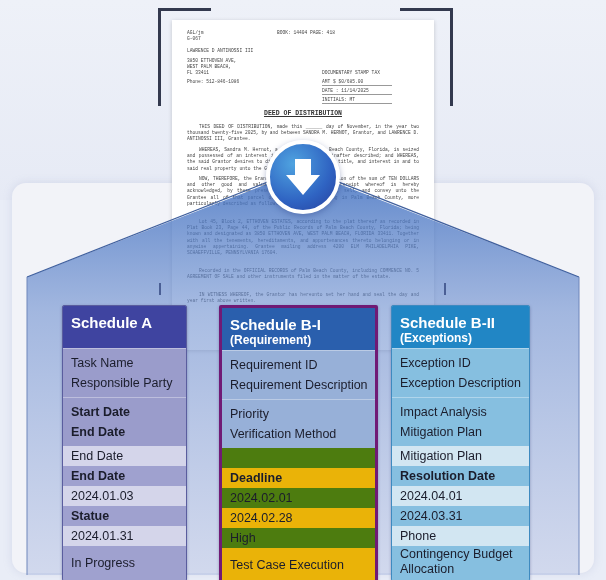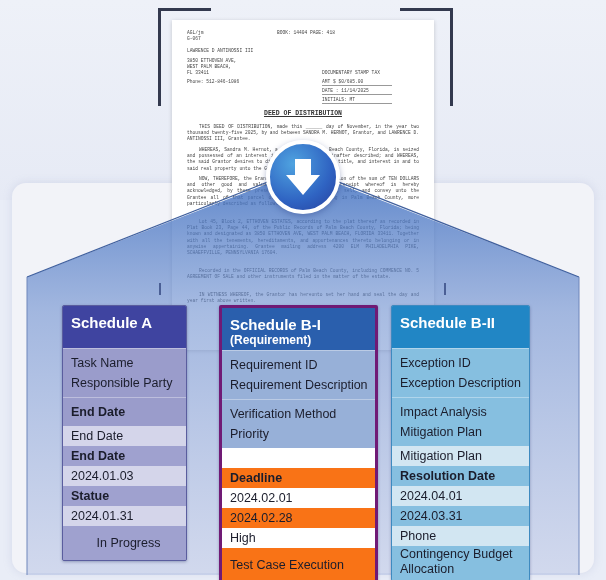--- a/index.html
+++ b/index.html
@@ -49,22 +49,22 @@
   .row { height: 20px; line-height: 20px; padding-left: 8px; white-space: nowrap; }
   .row.two { height: 34px; line-height: 15px; padding-top: 1px; box-sizing: border-box; }
   .group { padding: 4px 0; border-top: 1px solid rgba(255,255,255,0.35); }
   .bold { font-weight: bold; }
   .card-a { left: 62px; width: 123px; background: #9a9ccb; border: 1px solid #5a5d9e; }
   .card-a .card-header { background: #3f44a0; height: 42px; }
   .card-a .light { background: #d4d5ea; }
   .card-a .mid { background: #9fa1cf; }
   .card-b { left: 219px; width: 153px; background: #97b0d8; border: 3px solid #701a75; }
   .card-b .card-header { background: #2a5fad; height: 42px; }
-  .card-b .light { background: #ffffff; }
-  .card-b .mid { background: #f97316; }
+  .card-b .light { background: #4d7c0f; }
+  .card-b .mid { background: #eab308; }
   .card-c { left: 391px; width: 137px; background: #86bfe0; border: 1px solid #3e8ac0; }
   .card-c .card-header { background: #2186c5; height: 42px; }
   .card-c .light { background: #d2e6f2; }
   .card-c .mid { background: #86bfe0; }
   .connector { position: absolute; width: 2px; background: #4a5f95; top: 283px; height: 12px; }
 </style>
 </head>
 <body>
 
 <div class="bg-top"></div>
@@ -120,54 +120,56 @@
 
 <div class="card card-a">
   <div class="card-header">
     <span class="card-title">Schedule A</span>
   </div>
   <div class="group" style="padding-top:4px;">
     <div class="row">Task Name</div>
     <div class="row">Responsible Party</div>
   </div>
   <div class="group">
+    <div class="row bold">Start Date</div>
     <div class="row bold">End Date</div>
   </div>
   <div class="row light">End Date</div>
   <div class="row mid bold">End Date</div>
   <div class="row light">2024.01.03</div>
   <div class="row mid bold">Statue</div>
   <div class="row light">2024.01.31</div>
-  <div class="row mid" style="height:34px;line-height:34px;text-align:center;">In Progress</div>
+  <div class="row mid" style="height:34px;line-height:34px;">In Progress</div>
 </div>
 
 <div class="card card-b">
   <div class="card-header">
     <span class="card-title">Schedule B-I</span>
     <span class="card-sub">(Requirement)</span>
   </div>
   <div class="group" style="padding-top:4px;">
     <div class="row">Requirement ID</div>
     <div class="row">Requirement Description</div>
   </div>
   <div class="group">
+    <div class="row">Priority</div>
     <div class="row">Verification Method</div>
-    <div class="row">Priority</div>
   </div>
   <div class="row light"></div>
   <div class="row mid bold">Deadline</div>
   <div class="row light">2024.02.01</div>
   <div class="row mid">2024.02.28</div>
   <div class="row light">High</div>
   <div class="row mid" style="height:34px;line-height:34px;">Test Case Execution</div>
 </div>
 
 <div class="card card-c">
   <div class="card-header">
     <span class="card-title">Schedule B-II</span>
+    <span class="card-sub">(Exceptions)</span>
   </div>
   <div class="group" style="padding-top:4px;">
     <div class="row">Exception ID</div>
     <div class="row">Exception Description</div>
   </div>
   <div class="group">
     <div class="row">Impact Analysis</div>
     <div class="row">Mitigation Plan</div>
   </div>
   <div class="row light">Mitigation Plan</div>

